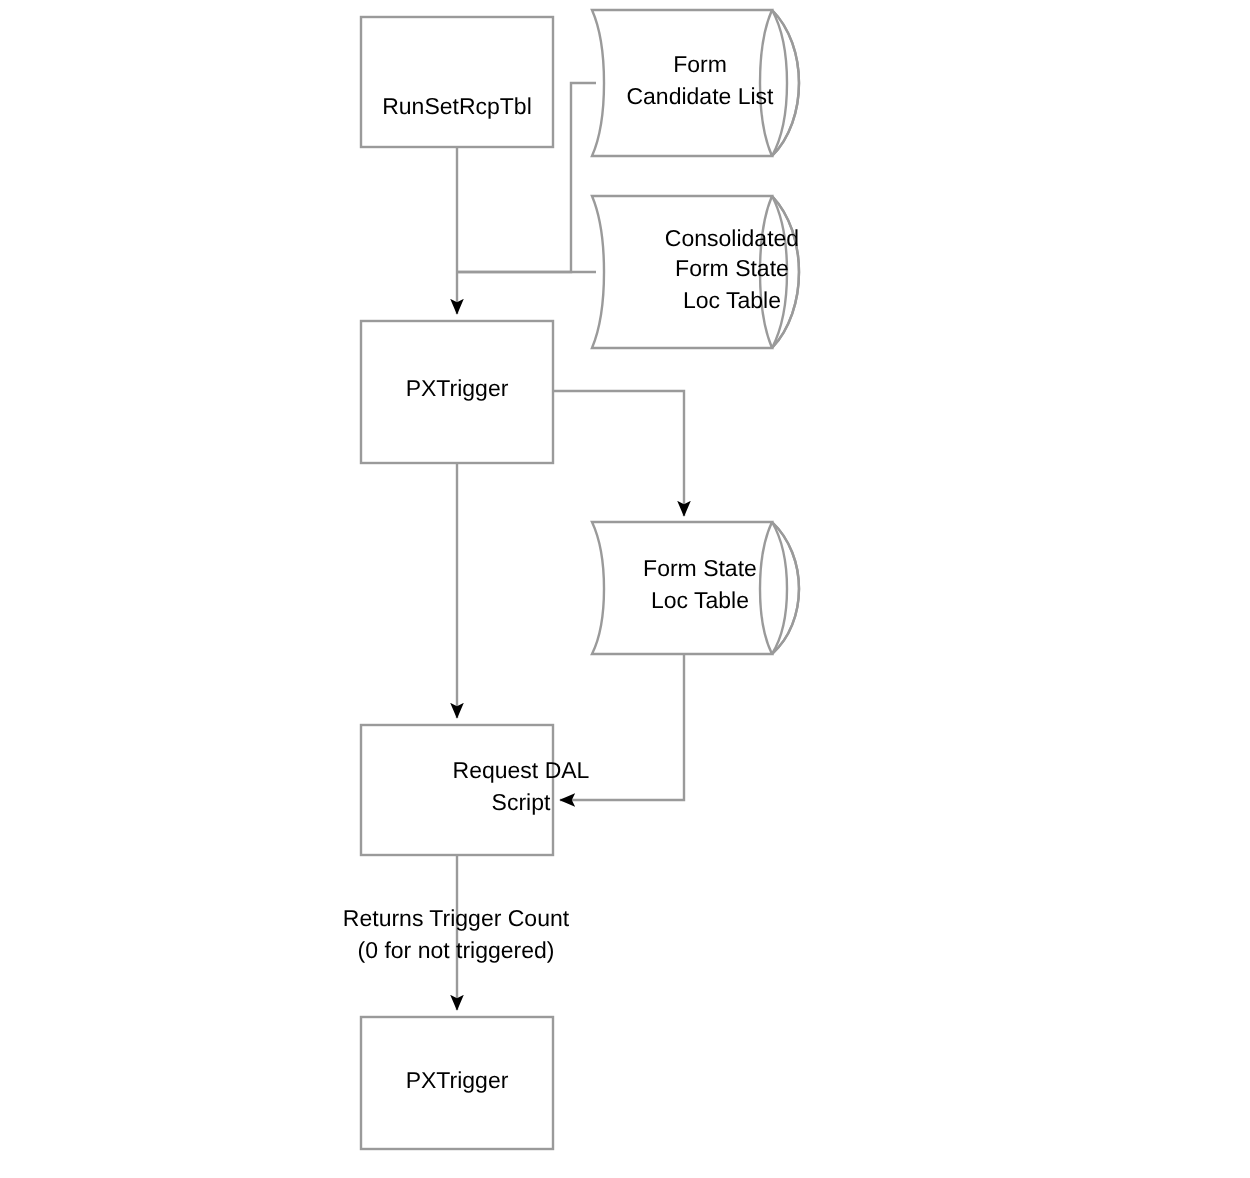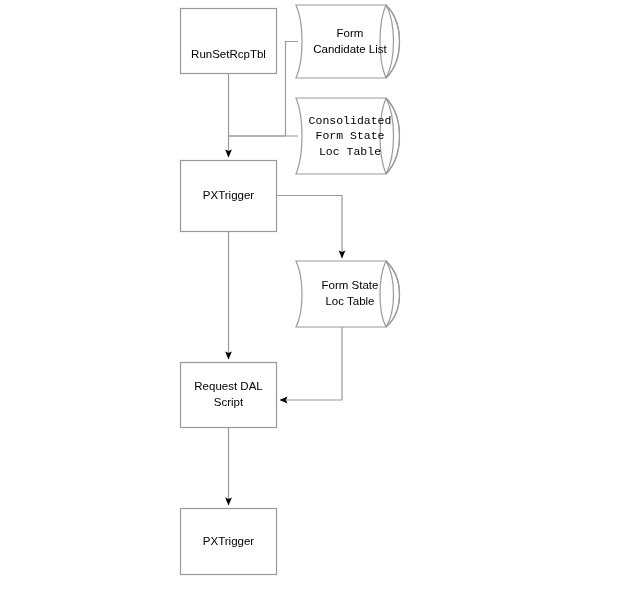--- a/index.html
+++ b/index.html
@@ -97,28 +97,30 @@
 
       <rect x="180.5" y="508.5" width="96" height="66" fill="#ffffff" stroke="#9a9a9a" stroke-width="1.2"></rect>
     </g>
   </svg>
 
   <div class="node-label" style="left:180px; top:8px; width:97px; height:66px;margin-top:14px;">RunSetRcpTbl</div>
 
   <div class="node-label" style="left:300px; top:5px; width:100px; height:73px;text-align:center;">Form
 Candidate List</div>
 
-  <div class="node-label" style="left:300px; top:98px; width:100px; height:76px;font-family:Liberation Mono, monospace;">Consolidated
+  <div class="node-label" style="left:316px; top:98px; width:100px; height:76px;">Consolidated
 Form State
 Loc Table</div>
 
   <div class="node-label" style="left:180px; top:160px; width:97px; height:72px;">PXTrigger</div>
 
   <div class="node-label" style="left:300px; top:261px; width:100px; height:66px;">Form State
 Loc Table</div>
 
-  <div class="node-label" style="left:180px; top:362px; width:97px; height:66px;">Request DAL
+  <div class="node-label" style="left:180px; top:362px; width:97px; height:66px;padding-left:32px;">Request DAL
 Script</div>
 
   <div class="node-label" style="left:180px; top:508px; width:97px; height:67px;">PXTrigger</div>
 
+  <div class="edge-label" style="left:148px; top:453px; width:160px;">Returns Trigger Count
+(0 for not triggered)</div>
 
 </div>
 
 </body></html>

